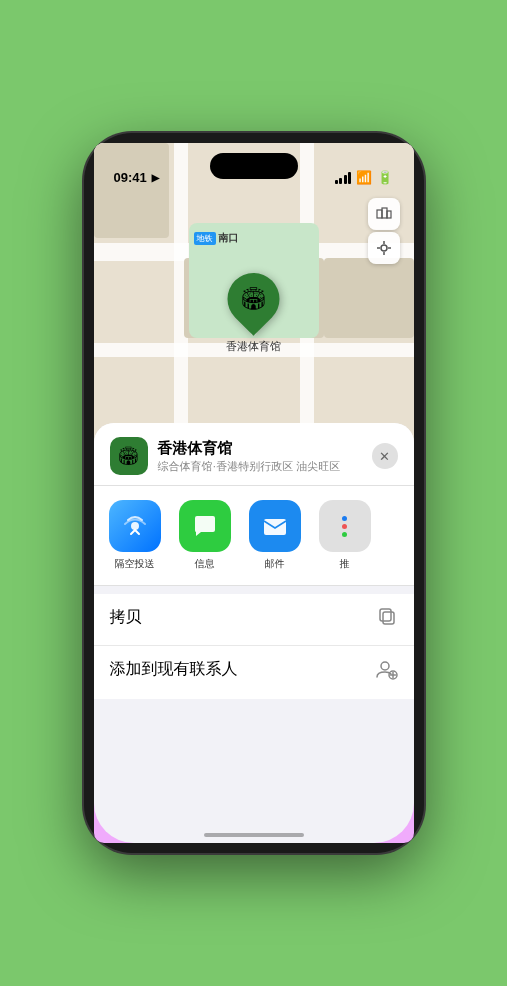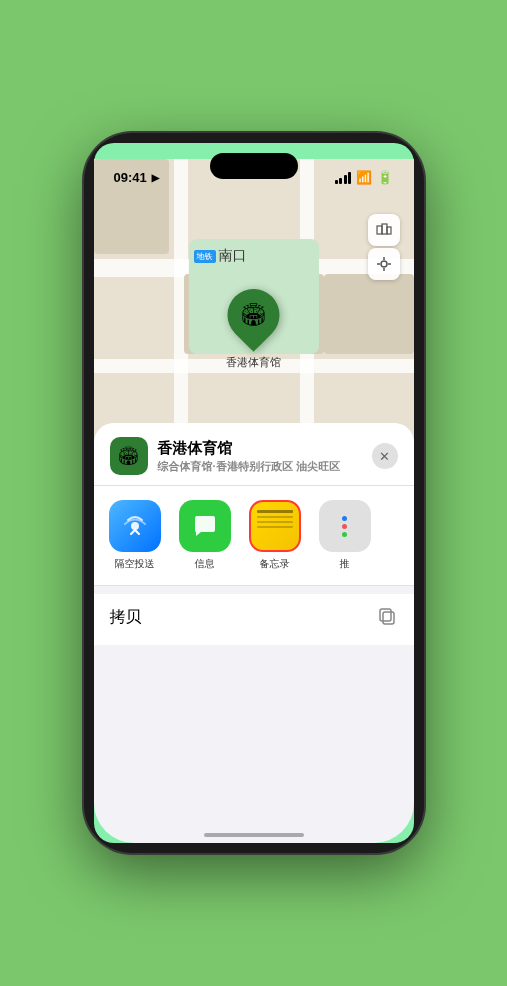--- a/index.html
+++ b/index.html
@@ -19,22 +19,22 @@
       background: #1a1a1a;
       border-radius: 48px;
       padding: 10px;
       position: relative;
       box-shadow: 0 0 0 2px #3a3a3a, 0 20px 60px rgba(0,0,0,0.5);
     }
 
     .phone-screen {
       width: 100%;
       height: 100%;
-      background: #86efac;
-      border-radius: 20px;
+      background: #f0abfc;
+      border-radius: 10px;
       overflow: hidden;
       position: relative;
     }
 
     
     .dynamic-island {
       position: absolute;
       top: 10px;
       left: 50%;
       transform: translateX(-50%);
@@ -82,21 +82,21 @@
 
     .signal-bar {
       background: #000;
       width: 3px;
       border-radius: 1px;
     }
 
     
     .map-area {
       position: absolute;
-      top: 16px;
+      top: 0;
       left: 0;
       right: 0;
       height: 380px;
       background: #e8e0d0;
       overflow: hidden;
     }
 
     .map-bg {
       position: absolute;
       inset: 0;
@@ -195,23 +195,23 @@
 
     .nankou-badge {
       background: #2196f3;
       color: #fff;
       font-size: 8px;
       padding: 1px 3px;
       border-radius: 2px;
     }
 
     .nankou-text {
-      font-size: 14px;
+      font-size: 10px;
       color: #333;
-      font-weight: 400;
+      font-weight: 700;
     }
 
     
     .map-controls {
       position: absolute;
       top: 55px;
       right: 14px;
       display: flex;
       flex-direction: column;
       gap: 2px;
@@ -313,21 +313,20 @@
     .venue-name {
       font-size: 15px;
       font-weight: 600;
       color: #000;
     }
 
     .venue-subtitle {
       font-size: 11px;
       color: #888;
       margin-top: 1px;
-      font-weight: bold;
     }
 
     .close-btn {
       width: 26px;
       height: 26px;
       background: #e0e0e0;
       border-radius: 50%;
       display: flex;
       align-items: center;
       justify-content: center;
@@ -544,32 +543,30 @@
 
         <div class="share-item">
           <div class="share-icon messages">
             <svg width="28" height="28" viewBox="0 0 28 28">
               <path d="M4 6 Q4 4 6 4 L22 4 Q24 4 24 6 L24 18 Q24 20 22 20 L10 20 L5 24 L5 20 Q4 20 4 18 Z" fill="white" opacity="0.95"></path>
             </svg>
           </div>
           <span class="share-label">信息</span>
         </div>
 
-
         <div class="share-item">
-          <div class="share-icon notes" style="position:relative; overflow:hidden;">
-            <div style="width:100%;height:100%;display:flex;flex-direction:column;padding:8px 6px 4px;">
-              <div style="height:3px;background:rgba(0,0,0,0.4);border-radius:1px;margin-bottom:3px;"></div>
-              <div style="height:2px;background:rgba(0,0,0,0.2);border-radius:1px;margin-bottom:3px;"></div>
-              <div style="height:2px;background:rgba(0,0,0,0.2);border-radius:1px;margin-bottom:3px;"></div>
-              <div style="height:2px;background:rgba(0,0,0,0.2);border-radius:1px;"></div>
-            </div>
+          <div class="share-icon mail">
+            <svg width="28" height="28" viewBox="0 0 28 28">
+              <rect x="3" y="7" width="22" height="16" rx="2" fill="white" opacity="0.95"></rect>
+              <path d="M3 9 L14 16 L25 9" fill="none" stroke="#1c8af0" stroke-width="1.5"></path>
+            </svg>
           </div>
-          <span class="share-label">备忘录</span>
-        </div>
+          <span class="share-label">邮件</span>
+        </div>
+
 
         <div class="share-item">
           <div class="share-icon more" style="display:flex;align-items:center;justify-content:center;">
             <div style="display:flex;flex-direction:column;gap:3px;align-items:center;">
               <div style="width:5px;height:5px;border-radius:50%;background:#1c7cf0;"></div>
               <div style="width:5px;height:5px;border-radius:50%;background:#e55;">
               </div>
               <div style="width:5px;height:5px;border-radius:50%;background:#2ecc40;"></div>
             </div>
           </div>
@@ -580,18 +577,30 @@
       <div class="action-list">
         <div class="action-item">
           <span class="action-label">拷贝</span>
           <span class="action-icon">
             <svg width="20" height="20" viewBox="0 0 20 20">
               <rect x="5" y="5" width="11" height="12" rx="2" fill="none" stroke="#888" stroke-width="1.5"></rect>
               <rect x="2" y="2" width="11" height="12" rx="2" fill="none" stroke="#888" stroke-width="1.5"></rect>
             </svg>
           </span>
         </div>
+        <div class="action-item">
+          <span class="action-label">添加到现有联系人</span>
+          <span class="action-icon">
+            <svg width="22" height="22" viewBox="0 0 22 22">
+              <circle cx="9" cy="7" r="4" fill="none" stroke="#888" stroke-width="1.5"></circle>
+              <path d="M1 18 Q1 13 9 13 Q13 13 15 15" fill="none" stroke="#888" stroke-width="1.5" stroke-linecap="round"></path>
+              <circle cx="17" cy="16" r="4" fill="none" stroke="#888" stroke-width="1.5"></circle>
+              <line x1="17" y1="13.5" x2="17" y2="18.5" stroke="#888" stroke-width="1.5" stroke-linecap="round"></line>
+              <line x1="14.5" y1="16" x2="19.5" y2="16" stroke="#888" stroke-width="1.5" stroke-linecap="round"></line>
+            </svg>
+          </span>
+        </div>
       </div>
 
       <div class="home-indicator"></div>
     </div>
   </div>
 </div>
 
 </body></html>

